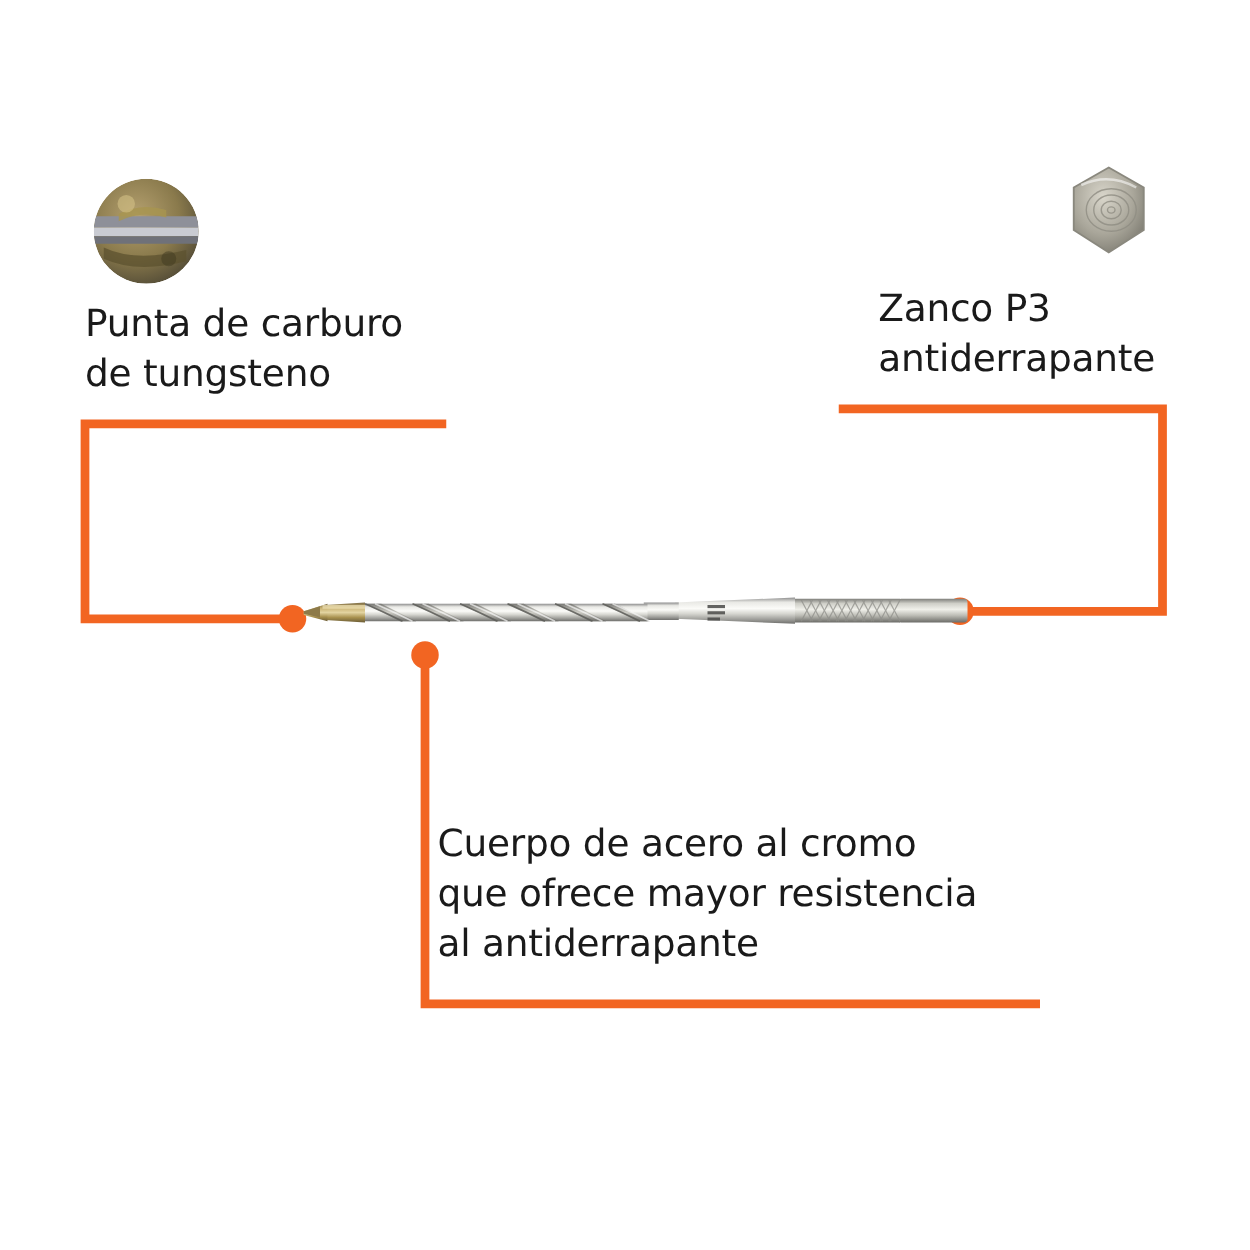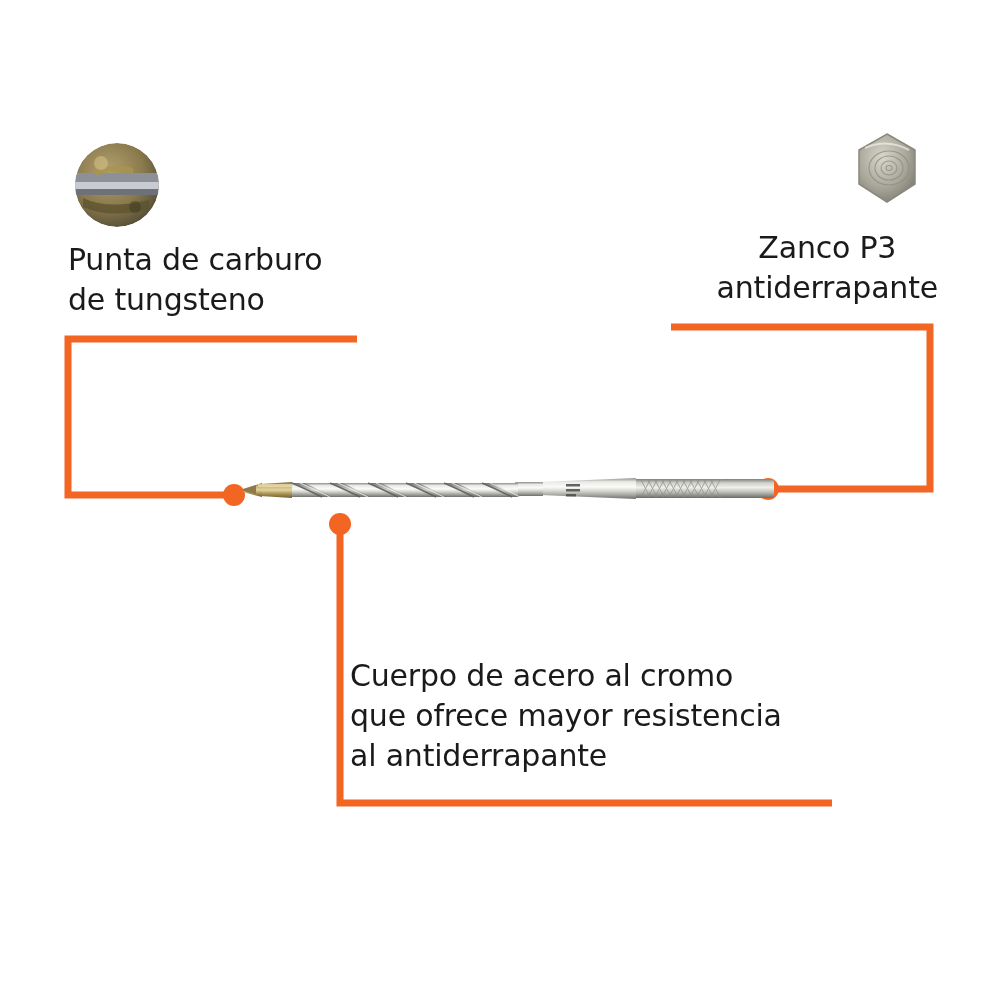--- a/index.html
+++ b/index.html
@@ -28,23 +28,23 @@
     line-height: 1.33;
     letter-spacing: -0.2px;
     white-space: pre-line;
   }
   #label-tip {
     left: 68px;
     top: 240px;
     text-align: left;
   }
   #label-shank {
-    right: 62px;
+    right: 76px;
     top: 228px;
-    text-align: center;
+    text-align: left;
   }
   #label-body {
     left: 350px;
     top: 656px;
     text-align: left;
   }
   svg.layer {
     position: absolute;
     left: 0;
     top: 0;

